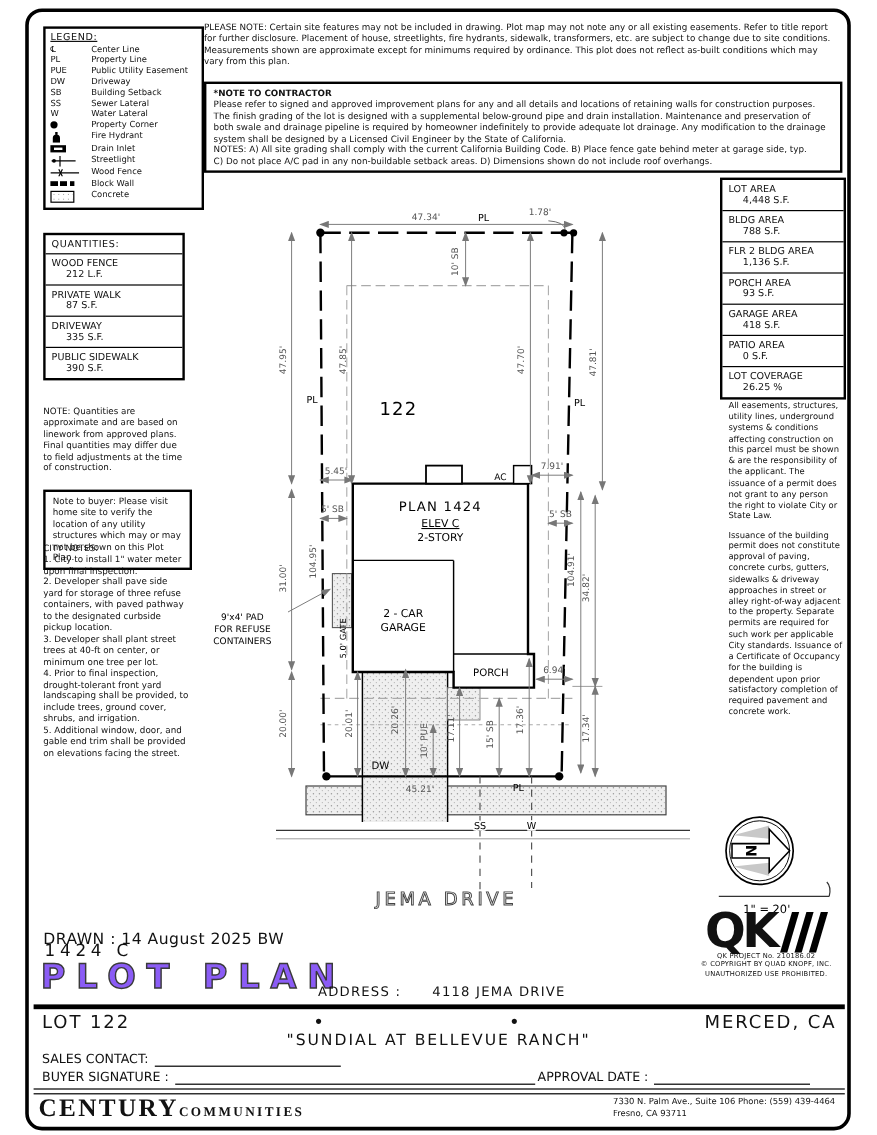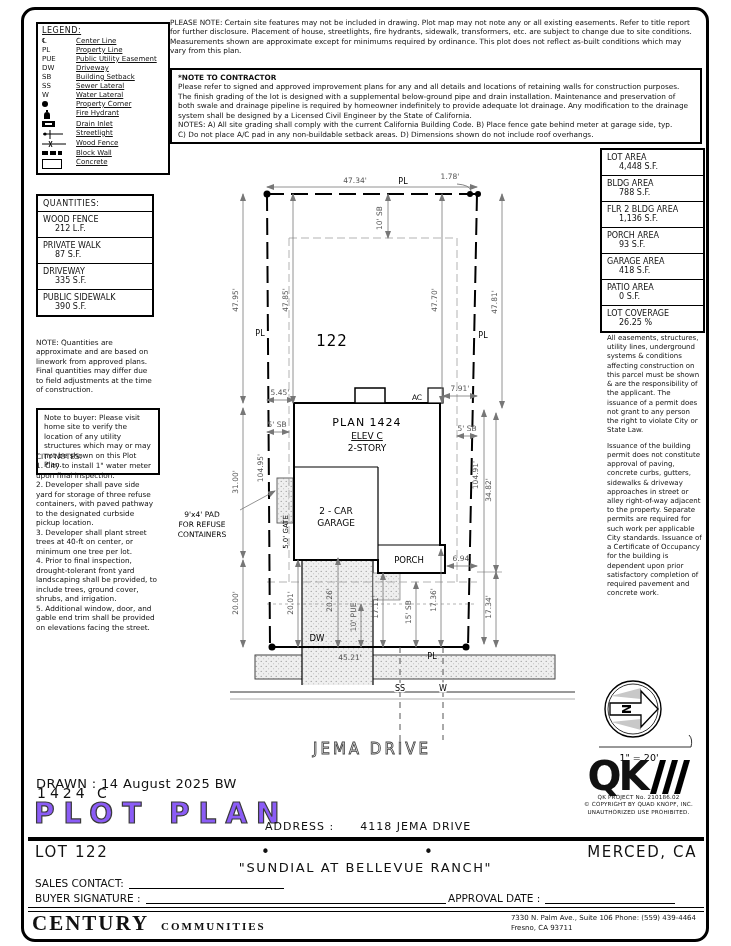--- a/index.html
+++ b/index.html
@@ -6,21 +6,21 @@
   .sheet{position:relative;width:731px;height:946px;background:#fff;font-family:"DejaVu Sans",sans-serif;color:#111;overflow:hidden;}
   .frame{position:absolute;left:21px;top:7px;width:682px;height:929px;border:3px solid #000;border-radius:14px;}
   .abs{position:absolute;}
   .tiny{font-size:7.3px;line-height:1.3;}
   .pre{white-space:pre-line;}
   
   .legend{left:36px;top:22px;width:122px;border:2px solid #000;padding:3px 4px;font-size:7px;line-height:1.08;}
   .legend .ltitle{font-size:8px;text-decoration:underline;margin-bottom:2px;letter-spacing:.5px;}
   .lrow{display:flex;align-items:flex-start;margin-bottom:1.5px;}
   .lsym{width:34px;flex:none;font-size:7px;}
-  .llab{flex:1;text-decoration:underline;}
+  .llab{flex:1;}
   .ic{display:inline-block;vertical-align:middle;}
   .dot{width:6px;height:6px;border-radius:50%;background:#000;}
   .drain{width:13px;height:6px;background:#000;position:relative;}
   .drain:after{content:"";position:absolute;left:3px;top:2px;width:7px;height:2px;background:#fff;}
   .bwall{width:20px;height:4px;background:repeating-linear-gradient(90deg,#000 0 6px,#fff 6px 8px);}
   .conc{width:18px;height:8px;border:1px solid #000;background:radial-gradient(#999 9%,transparent 10%);background-size:4px 4px;}
   
   .notebox{border:2px solid #000;padding:3px 6px;}
   .qbox{left:36px;top:194px;width:114px;border:2px solid #000;font-size:8px;}
   .qtitle{padding:3px 5px;letter-spacing:.5px;}
@@ -37,21 +37,21 @@
   .addr{left:265px;top:820px;font-size:11px;letter-spacing:1px;display:flex;gap:26px;}
   .lotrow{left:35px;top:843px;width:662px;display:flex;justify-content:space-between;align-items:center;font-size:15px;letter-spacing:1.6px;}
   .subdiv{left:0;top:860px;width:731px;text-align:center;font-size:13px;letter-spacing:1.6px;}
   .sigline{display:inline-block;border-bottom:1.3px solid #000;height:11px;vertical-align:bottom;margin-left:5px;}
   .sales{left:35px;top:877px;font-size:10.5px;}
   .buyer{left:35px;top:892px;font-size:10.5px;}
   .approval{left:448px;top:892px;font-size:10.5px;}
   .dline{left:28px;top:907px;width:676px;height:3px;border-top:1.6px solid #000;border-bottom:1px solid #000;}
   .century{left:32px;top:911px;width:668px;display:flex;justify-content:space-between;align-items:center;}
   .cname{font-family:"Liberation Serif",serif;font-size:21px;letter-spacing:2px;font-weight:600;}
-  .cname2{font-family:"Liberation Serif",serif;font-size:11px;letter-spacing:2px;font-weight:600;margin-left:12px;}
+  .cname2{font-family:"Liberation Serif",serif;font-size:11px;letter-spacing:2px;font-weight:600;margin-left:0;}
   .caddr{font-size:7px;line-height:1.35;text-align:left;padding-right:4px;}
   
   .qk{left:572px;top:758px;width:133px;text-align:center;}
   .qkrow{display:flex;align-items:flex-end;justify-content:center;gap:1px;}
   .qktxt{font-size:40px;font-weight:900;letter-spacing:-3px;line-height:.9;}
   .qksmall{font-size:5.6px;line-height:1.3;letter-spacing:.2px;}
 </style>
 </head>
 <body>
 

